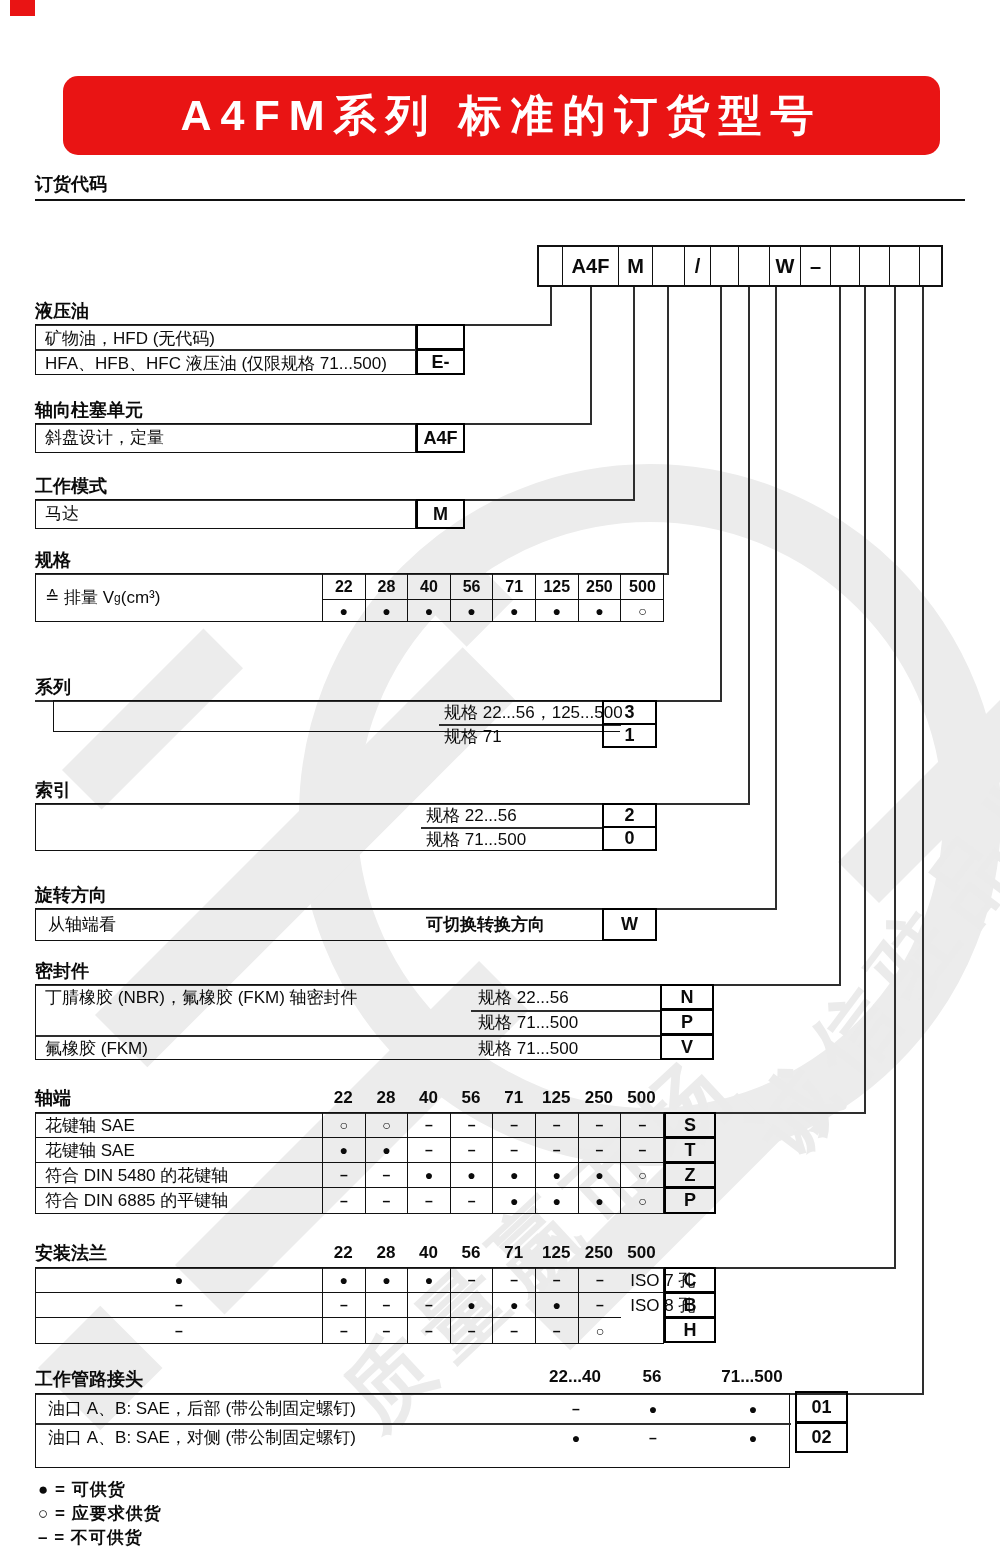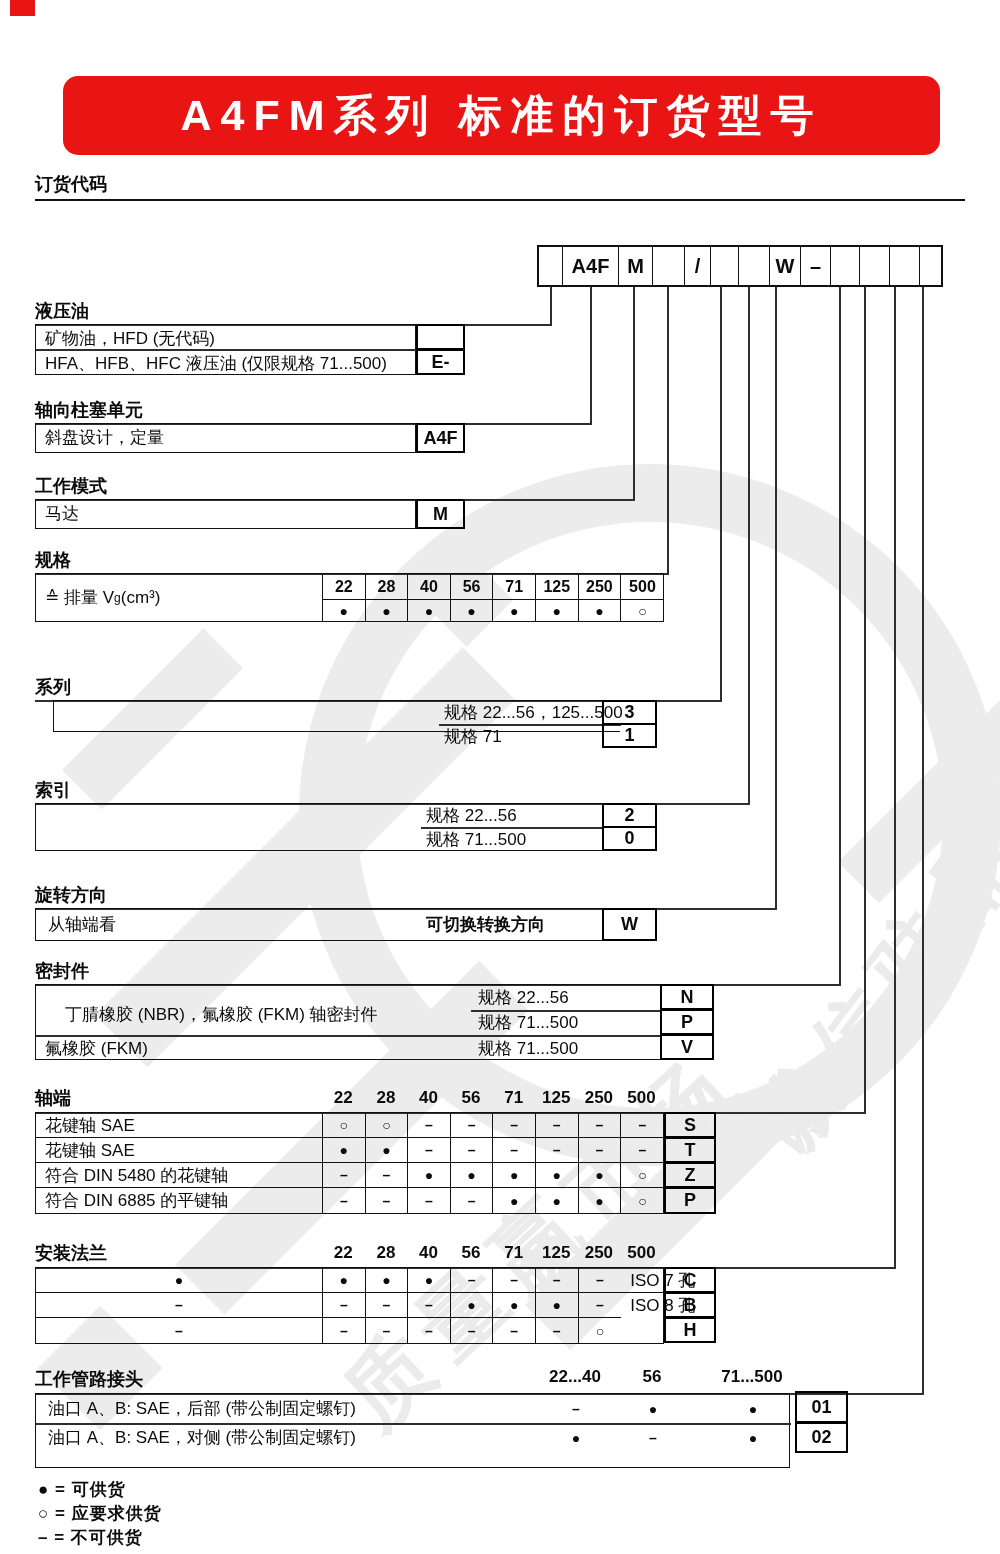--- a/index.html
+++ b/index.html
@@ -175,21 +175,21 @@
 
 <div class="abs fg stitle" style="left:35px;top:883px;">旋转方向</div>
 <div class="abs fg boxed" style="left:35px;top:908px;width:567px;height:33px;border-right:none;">
   <div class="srow-text" style="position:absolute;left:12px;top:0;height:31px;line-height:31px;">从轴端看</div>
   <div class="srow-text" style="position:absolute;left:390px;top:0;height:31px;line-height:31px;font-weight:bold;">可切换转换方向</div>
 </div>
 <div class="abs fg codebox" style="left:602px;top:908px;width:55px;height:33px;">W</div>
 
 <div class="abs fg stitle" style="left:35px;top:959px;">密封件</div>
 <div class="abs fg boxed" style="left:35px;top:984px;width:625px;height:76px;border-right:none;">
-  <div class="srow-text" style="position:absolute;left:9px;top:18px;height:24px;line-height:24px;margin-left:20px;">丁腈橡胶 (NBR)，氟橡胶 (FKM) 轴密封件</div>
+  <div class="srow-text" style="position:absolute;left:9px;top:1px;height:24px;line-height:24px;">丁腈橡胶 (NBR)，氟橡胶 (FKM) 轴密封件</div>
   <div class="srow-text" style="position:absolute;left:442px;top:1px;height:24px;line-height:24px;">规格 22...56</div>
   <div class="abs hline" style="left:435px;top:25px;width:190px;height:1.5px;"></div>
   <div class="srow-text" style="position:absolute;left:442px;top:26px;height:23px;line-height:23px;">规格 71...500</div>
   <div class="abs hline" style="left:0;top:50px;width:625px;height:1.5px;"></div>
   <div class="srow-text" style="position:absolute;left:9px;top:52px;height:23px;line-height:23px;">氟橡胶 (FKM)</div>
   <div class="srow-text" style="position:absolute;left:442px;top:52px;height:23px;line-height:23px;">规格 71...500</div>
 </div>
 <div class="abs fg codebox" style="left:660px;top:984px;width:54px;height:26px;">N</div>
 <div class="abs fg codebox" style="left:660px;top:1009px;width:54px;height:26px;">P</div>
 <div class="abs fg codebox" style="left:660px;top:1034px;width:54px;height:26px;">V</div>

